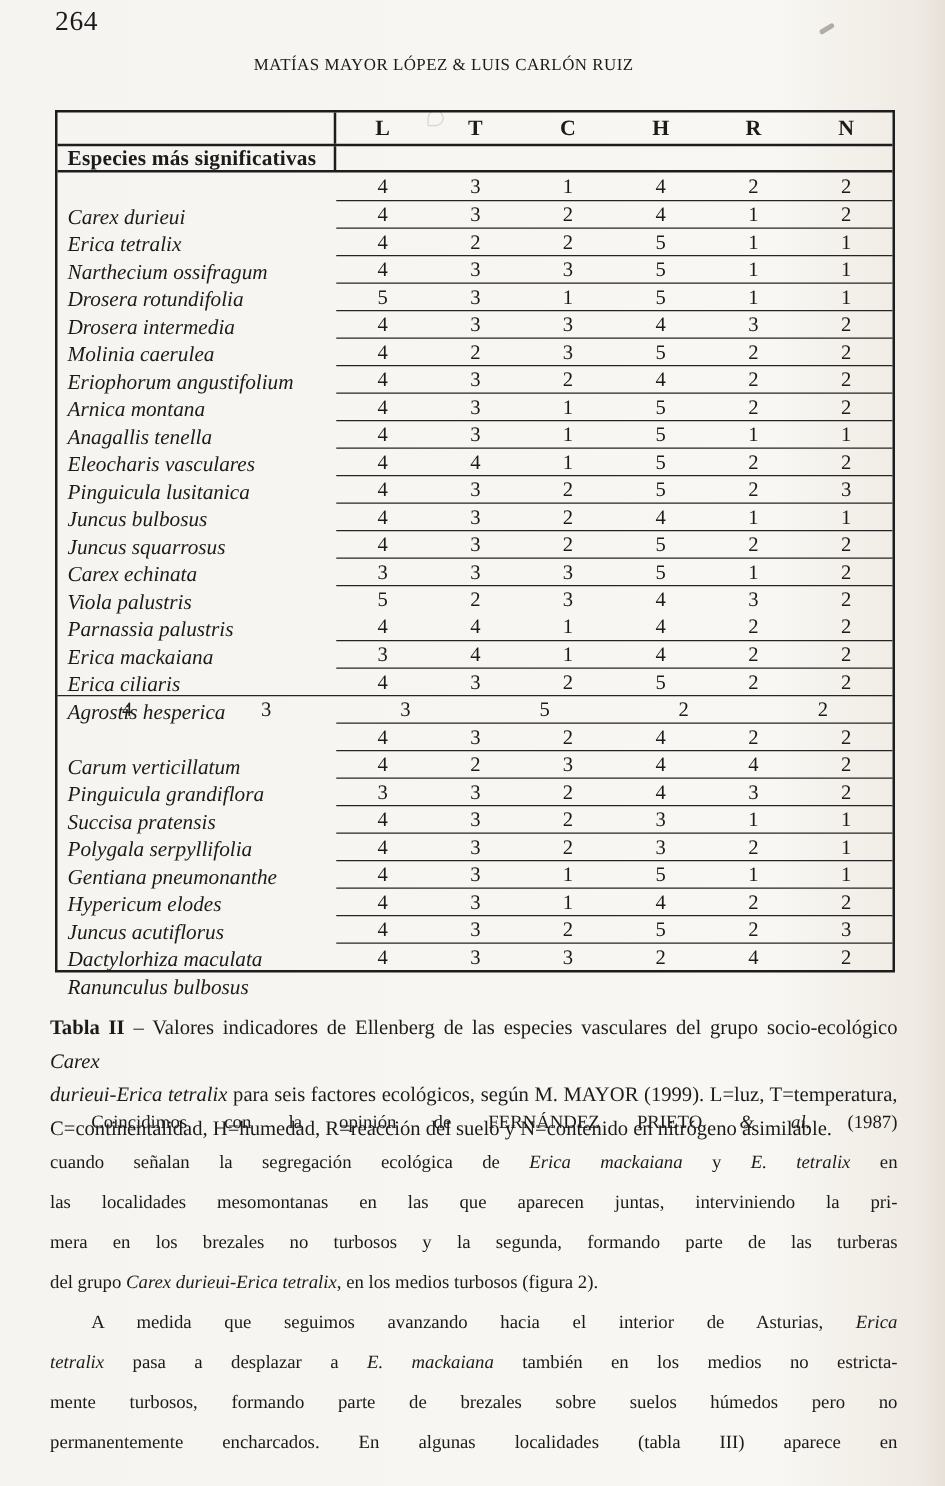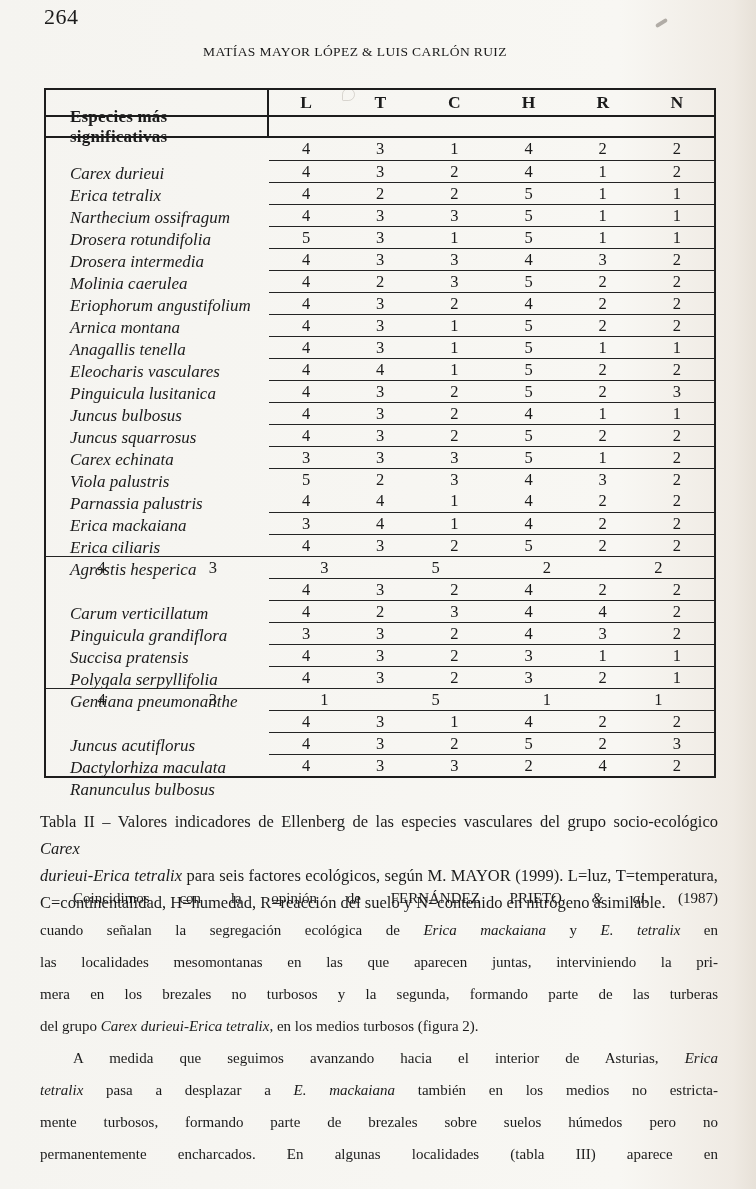--- a/index.html
+++ b/index.html
@@ -37,21 +37,21 @@
   
   .etable {
     position: absolute; left: 44px; top: 88px; width: 672px;
     border: 2.5px solid #1d1d1d;
     background: transparent;
   }
   .trow { display: flex; align-items: stretch; }
   .cell-name {
     width: 223px; flex: 0 0 223px;
     border-right: 2px solid #1d1d1d;
-    padding-left: 24px; display: flex; align-items: center;
+    padding-left: 8px; display: flex; align-items: center;
   }
   .vals { flex: 1; display: grid; grid-template-columns: repeat(6, 1fr); }
   .vcell { display: flex; align-items: center; justify-content: center; font-size: 16.5px; }
   .header-row { height: 25px; }
   .header-row .vcell { font-weight: bold; font-size: 17.5px; }
   .group-row {
     height: 23px;
     border-top: 2px solid #1d1d1d; border-bottom: 2px solid #1d1d1d;
   }
   .group-row .cell-name { font-weight: bold; font-size: 17px; letter-spacing: 0.2px; }
@@ -65,21 +65,21 @@
   }
   
   .bodytext {
     position: absolute; left: 40px; top: 882px; width: 678px;
     font-size: 15px; line-height: 32px;
   }
   .tline { text-align: justify; text-align-last: justify; white-space: normal; }
   .tline.endline { text-align-last: left; }
   .para .tline:first-child { text-indent: 33px; }
   .it { font-style: italic; }
-  .bd { font-weight: normal; }
+  .bd { font-weight: bold; }
 </style>
 </head>
 <body>
 
 <div class="page">
 
   <div class="page-number">264</div>
   <div class="running-header">MATÍAS MAYOR LÓPEZ &amp; LUIS CARLÓN RUIZ</div>
   <div class="scan-mark"></div>
   <div class="scan-smudge"></div>
@@ -373,20 +373,21 @@
           <div class="vals">
             <div class="vcell">4</div>
             <div class="vcell">3</div>
             <div class="vcell">2</div>
             <div class="vcell">3</div>
             <div class="vcell">2</div>
             <div class="vcell">1</div>
           </div>
         </div>
         <div class="trow species-row">
+          <div class="cell-name">Hypericum elodes</div>
           <div class="vals">
             <div class="vcell">4</div>
             <div class="vcell">3</div>
             <div class="vcell">1</div>
             <div class="vcell">5</div>
             <div class="vcell">1</div>
             <div class="vcell">1</div>
           </div>
         </div>
         <div class="trow species-row">

